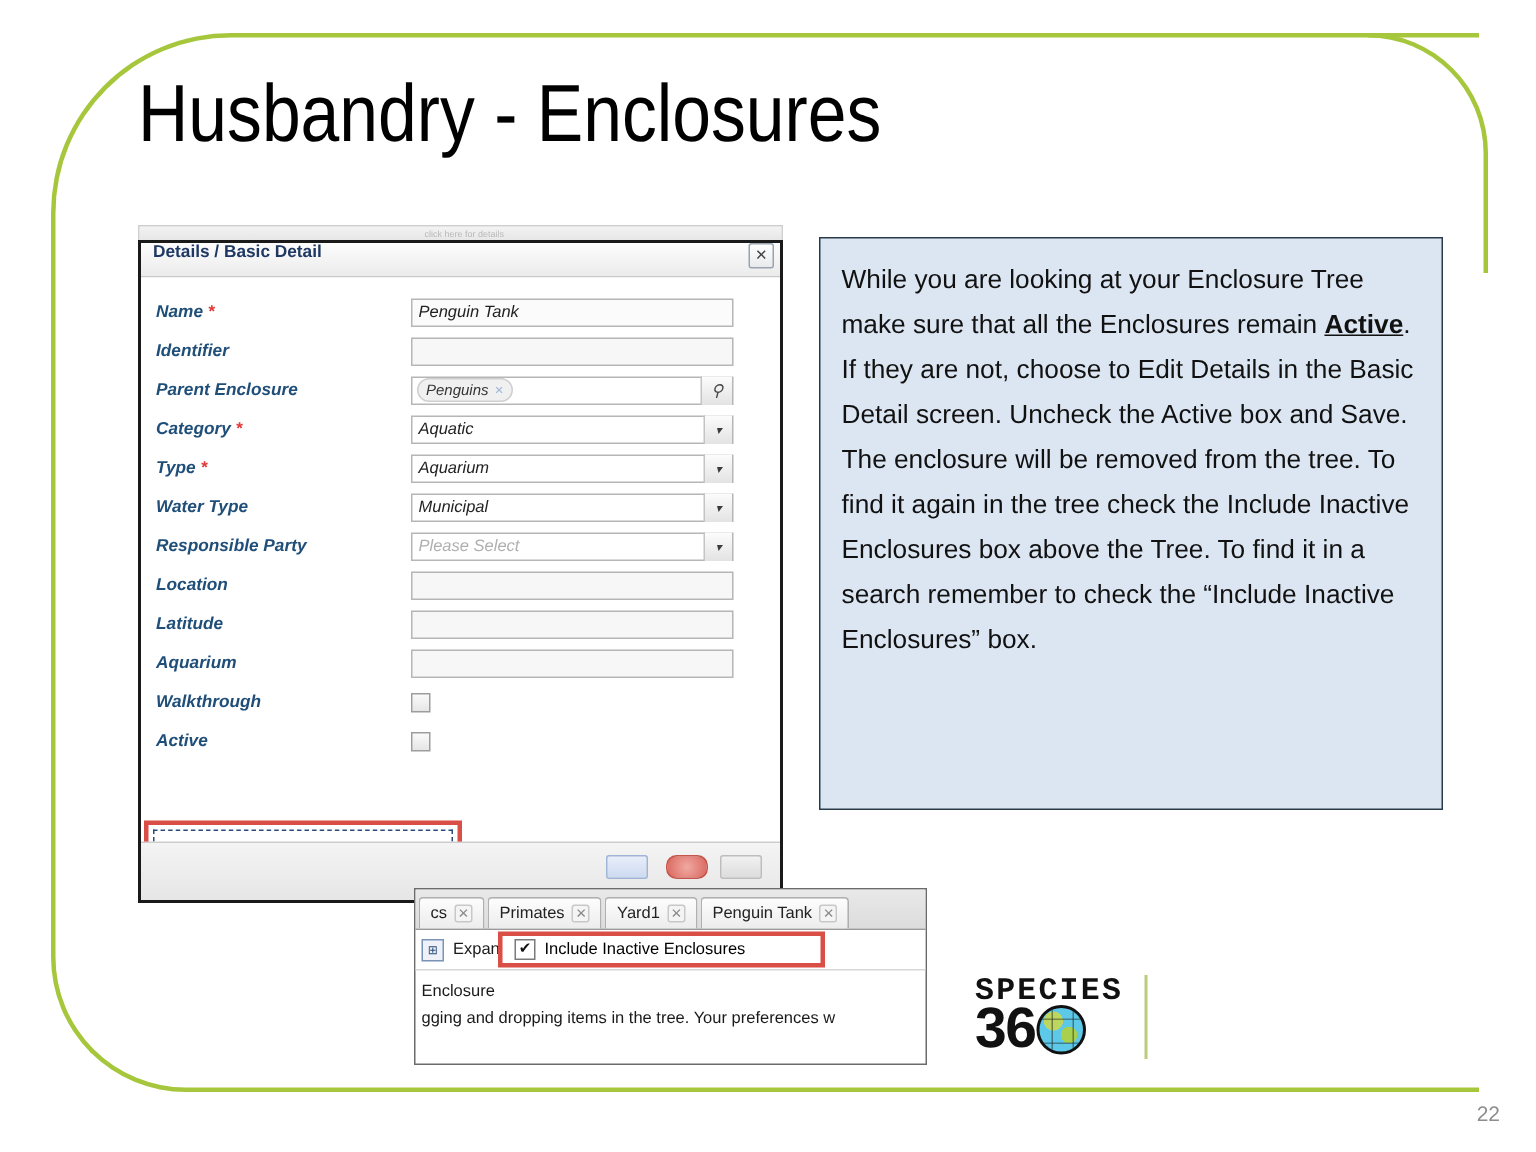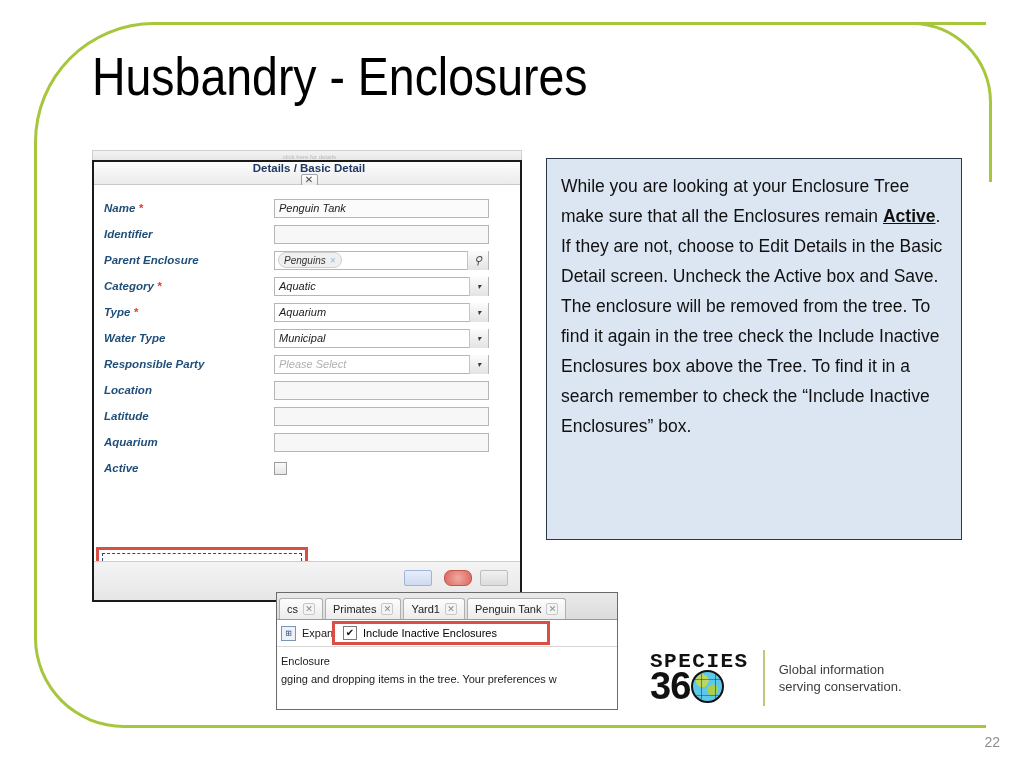--- a/index.html
+++ b/index.html
@@ -68,23 +68,22 @@
     border:1px solid #cfcfcf;border-bottom:none;box-sizing:border-box;
     overflow:hidden;
   }
   #dialog-ghost-text{
     font-size:6px;color:#b9b9b9;padding-left:190px;line-height:12px;white-space:nowrap;
   }
   #dialog-titlebar{
     height:22px;
     background:linear-gradient(#fdfdfd,#ebebeb);
     border-bottom:1px solid #c9c9c9;
-    display:flex;align-items:center;
+    display:flex;
     padding:0 4px 0 8px;
-    flex-direction:column;
   }
   #dialog-title{
     font-weight:bold;color:#1f3864;font-size:11.5px;flex:1;
   }
   #dialog-close{
     width:15px;height:15px;border:1px solid #9aa4b0;border-radius:2px;
     background:linear-gradient(#ffffff,#e8eaed);
     display:flex;align-items:center;justify-content:center;
     font-size:10px;color:#444;cursor:pointer;line-height:1;
   }
@@ -350,20 +349,24 @@
           <div class="form-label">Location </div>
           <div class="field empty"></div>
         </div>
         <div class="form-row">
           <div class="form-label">Latitude </div>
           <div class="field empty"></div>
         </div>
         <div class="form-row">
           <div class="form-label">Aquarium </div>
           <div class="field empty"></div>
+        </div>
+        <div class="form-row">
+          <div class="form-label">Walkthrough </div>
+          <div class="cbox"></div>
         </div>
         <div class="form-row">
           <div class="form-label">Active </div>
           <div class="cbox"></div>
         </div>
       </div>
     <div id="active-highlight"></div>
     <div id="active-dashed"></div>
   </div>
   <div id="dialog-footer">
@@ -410,17 +413,13 @@
 
 <div id="logo">
   <div id="logo-mark">
     <div id="logo-species">SPECIES</div>
     <div id="logo-360">
       <span>36</span>
       <span id="logo-globe"></span>
     </div>
   </div>
   <div id="logo-divider"></div>
-  <div id="logo-tagline">
-    <div>Global information</div>
-    <div>serving conservation.</div>
-  </div>
 </div>
 
 </body></html>

